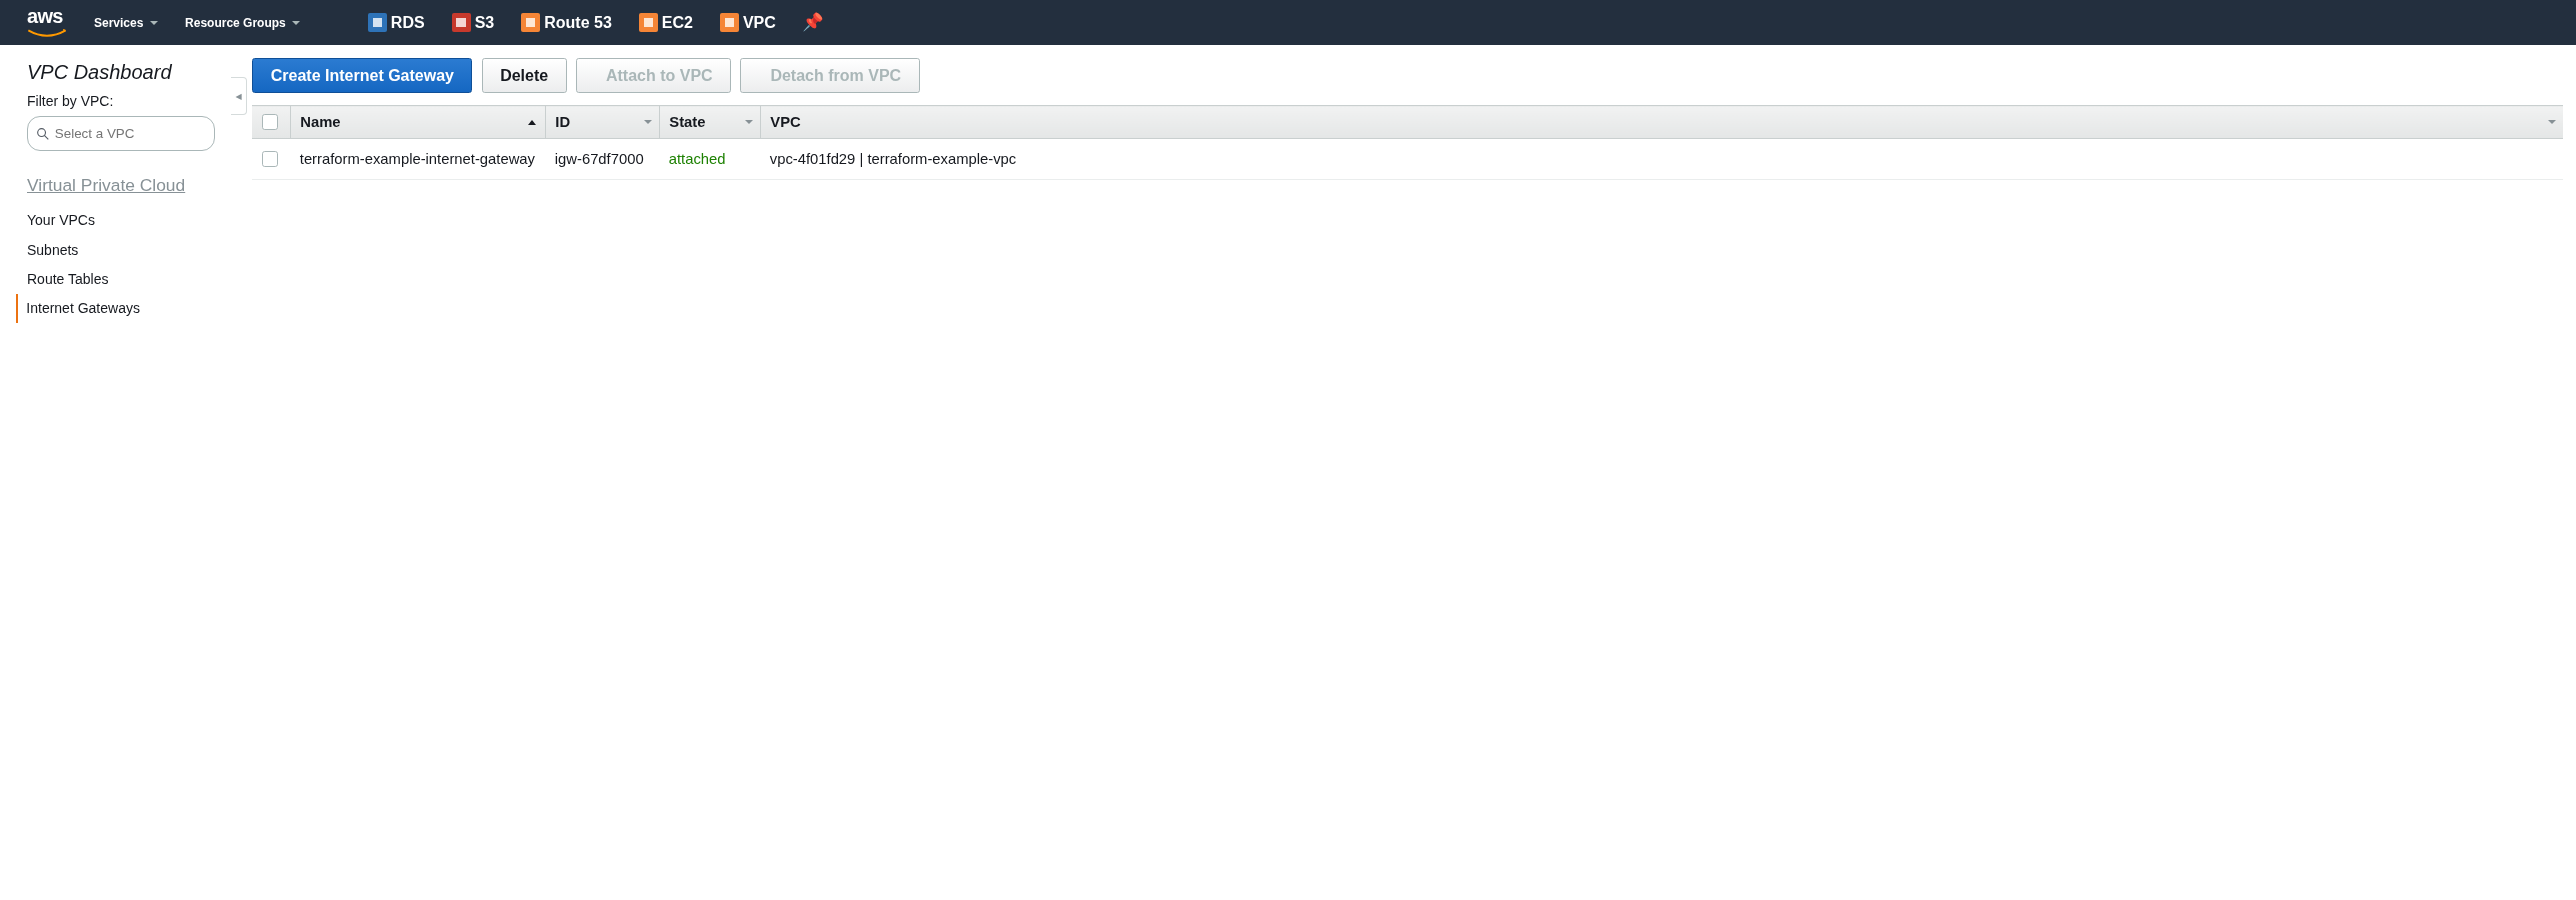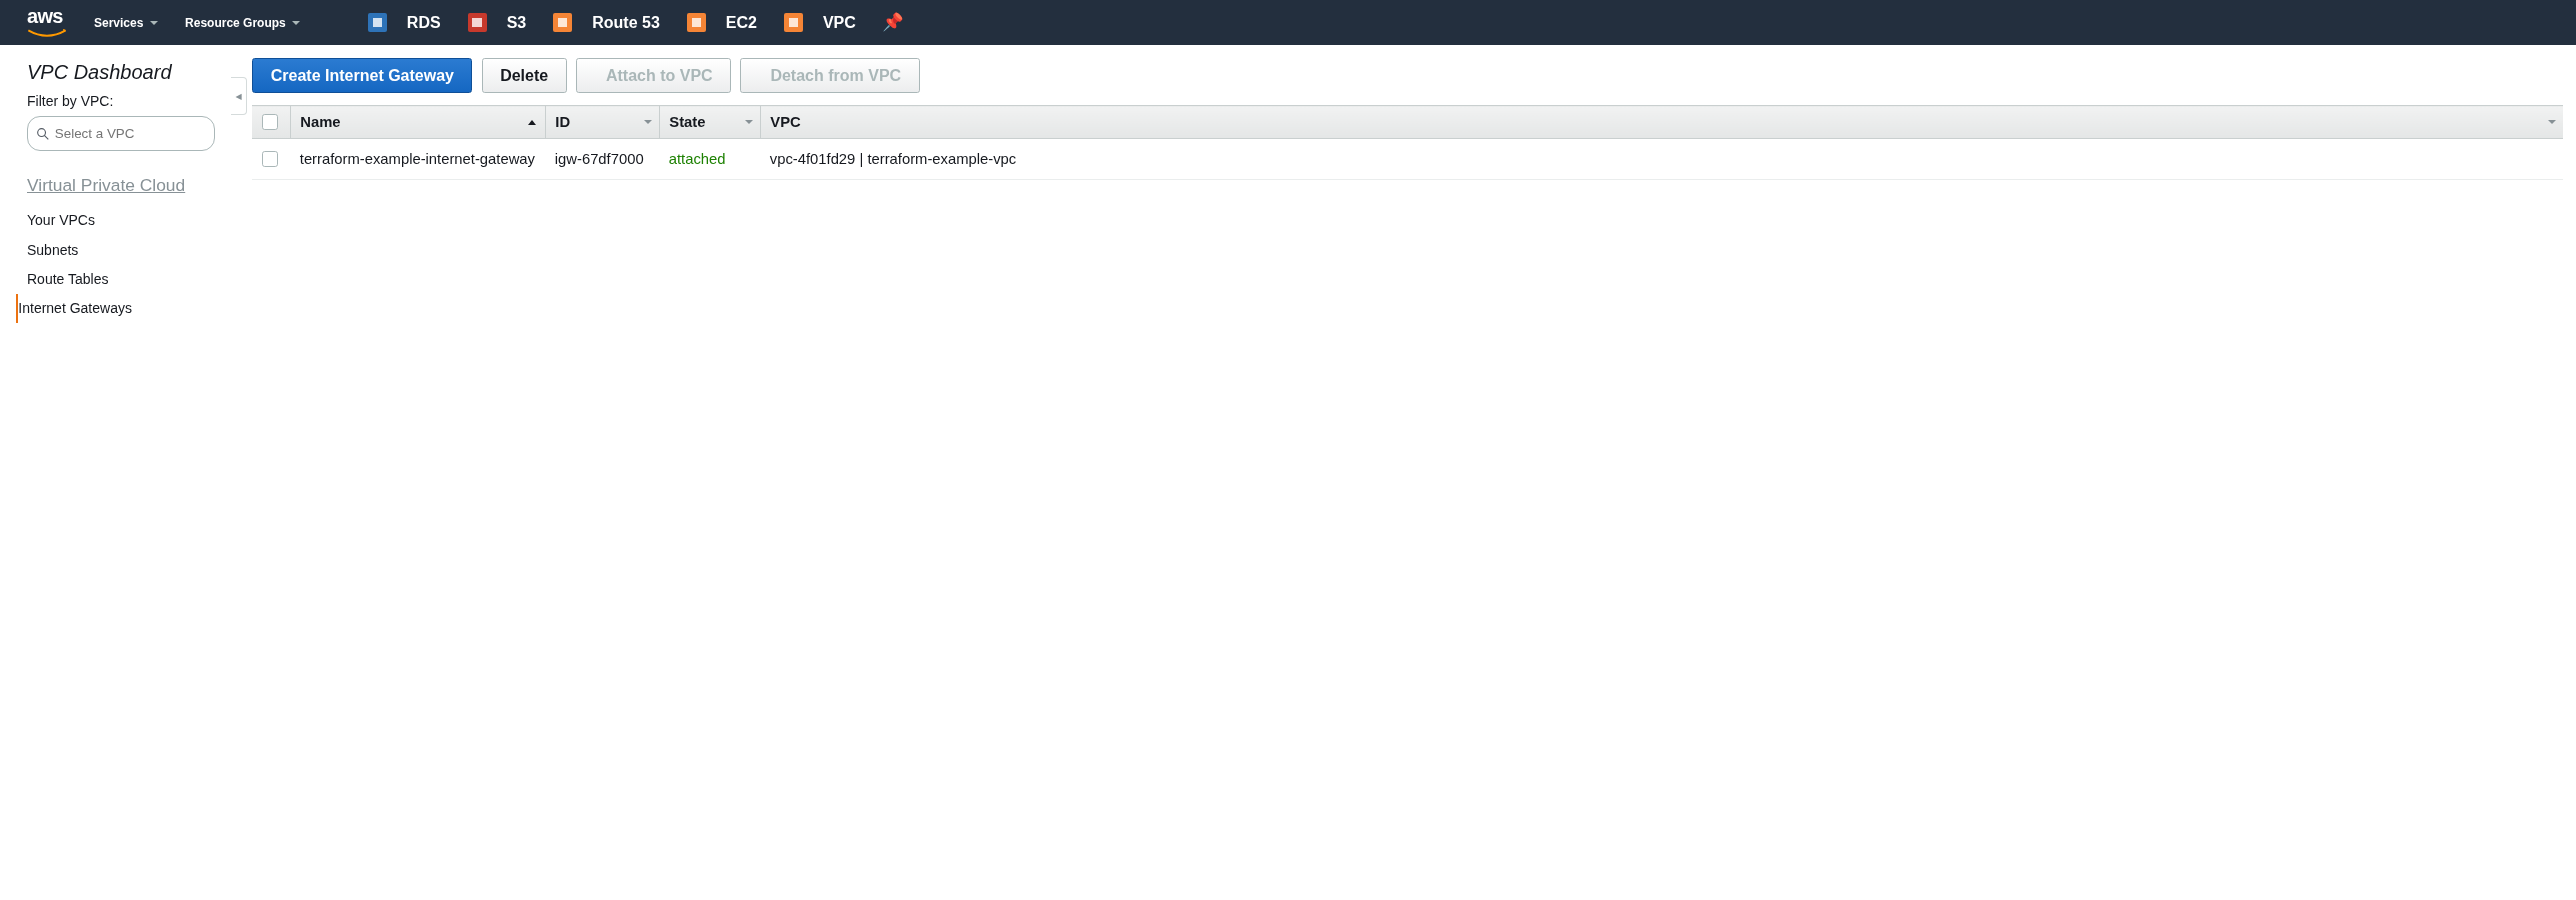--- a/index.html
+++ b/index.html
@@ -5,40 +5,40 @@
 * { margin:0; padding:0; box-sizing:border-box; font-family:"Amazon Ember","Helvetica Neue",Arial,sans-serif; }
 body { background:#fff; color:#16191f; width:2576px; }
 
 
 .topnav { background:#232f3e; height:45px; display:flex; align-items:center; padding:0 27px; gap:27px; }
 .logo { display:flex; align-items:flex-end; }
 .logo-text { font-family:Arial,sans-serif; font-weight:700; font-size:20px; color:#fff; letter-spacing:-0.7px; }
 .logo-smile { width:40px; height:9.4px; }
 .nav-item { color:#fff; font-size:12px; display:flex; align-items:center; gap:6.7px; cursor:pointer; font-weight:700; }
 .nav-caret { width:0; height:0; border-left:4px solid transparent; border-right:4px solid transparent; border-top:4.7px solid #aab7b8; }
-.svc { display:flex; align-items:center; gap:20px; color:#fff; font-size:16px; font-weight:700; cursor:pointer; }
+.svc { display:flex; align-items:center; gap:4px; color:#fff; font-size:16px; font-weight:700; cursor:pointer; }
 .svc-icon { width:19px; height:19px; border-radius:2px; display:flex; align-items:center; justify-content:center; }
 .svc-icon.blue   { background:#2e73b8; }
 .svc-icon.red    { background:#c7392c; }
 .svc-icon.orange { background:#f58536; }
 .svc-inner { width:9.4px; height:9.4px; background:rgba(255,255,255,.8); }
 .pin-icon { color:#fff; font-size:17.4px; cursor:pointer; }
 
 
 .layout { display:flex; }
 .sidebar { width:231px; padding:10.7px 16px 0 27px; }
 .sidebar h1 { font-size:20px; font-weight:400; color:#16191f; margin:5.4px 0 9.4px;font-style:italic; }
 .filter-label { font-size:14px; margin-bottom:6.7px; display:block; }
 .vpc-select { width:188px; height:35px; border:0.7px solid #aab7b8; border-radius:13px; display:flex; align-items:center; padding:0 8px; gap:5.4px; cursor:pointer; }
 .vpc-select input { border:none; outline:none; font-size:13.4px; color:#545b64; width:100%; background:transparent; }
 .mag { width:13.4px; height:13.4px; stroke:#545b64; stroke-width:2; fill:none; flex-shrink:0; }
 .section-title { font-size:17.4px; color:#879196; margin:24px 0 9.4px;text-decoration:underline; }
 .side-links { list-style:none; }
 .side-links li { font-size:14px; color:#16191f; padding:6.7px 0 6.7px 0; cursor:pointer; }
-.side-links li.active { border-left:2.7px solid #ec7211; padding-left:0; margin-left:-10.7px; }
+.side-links li.active { border-left:2.7px solid #ec7211; padding-left:8px; margin-left:-10.7px; }
 
 .collapse-tab { width:16px; height:38px; border:0.7px solid #d5dbdb; border-left:none; border-radius:0 4px 4px 0; display:flex; align-items:center; justify-content:center; align-self:flex-start; margin-top:32px; background:#fff; cursor:pointer; }
 .collapse-tab::before { content:"◀"; color:#879196; font-size:8px; }
 
 .main { flex:1; padding:13.4px 13.4px 0 5.4px; }
 .toolbar { display:flex; gap:9.4px; margin-bottom:12px; }
 .btn { height:35px; padding:0 17.4px; font-size:16px; font-weight:700; border-radius:2.7px; cursor:pointer; border:0.7px solid #aab7b8;
        background:linear-gradient(#fff,#ecedee); color:#16191f; }
 .btn.primary { background:linear-gradient(#2b7bd1,#1567c2); border:0.7px solid #0f4f97; color:#fff; }
 .btn:disabled { color:#aab7b8; cursor:default;padding-left:29px; }

